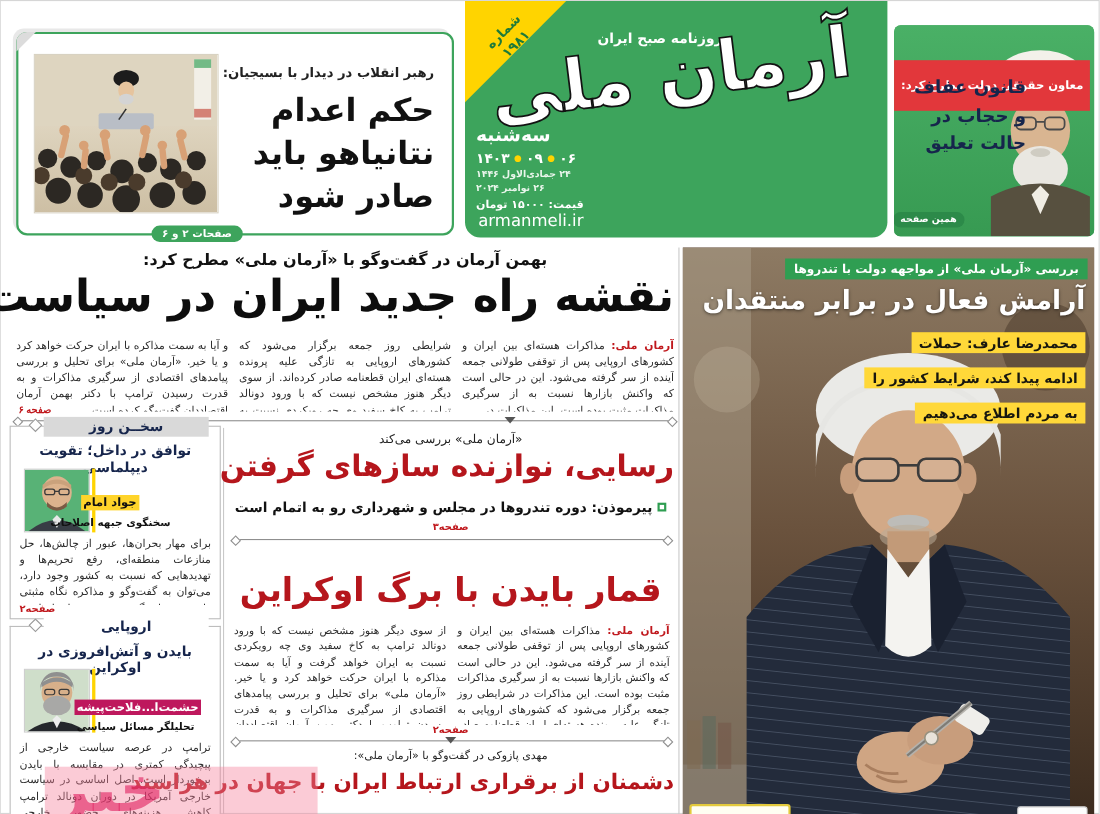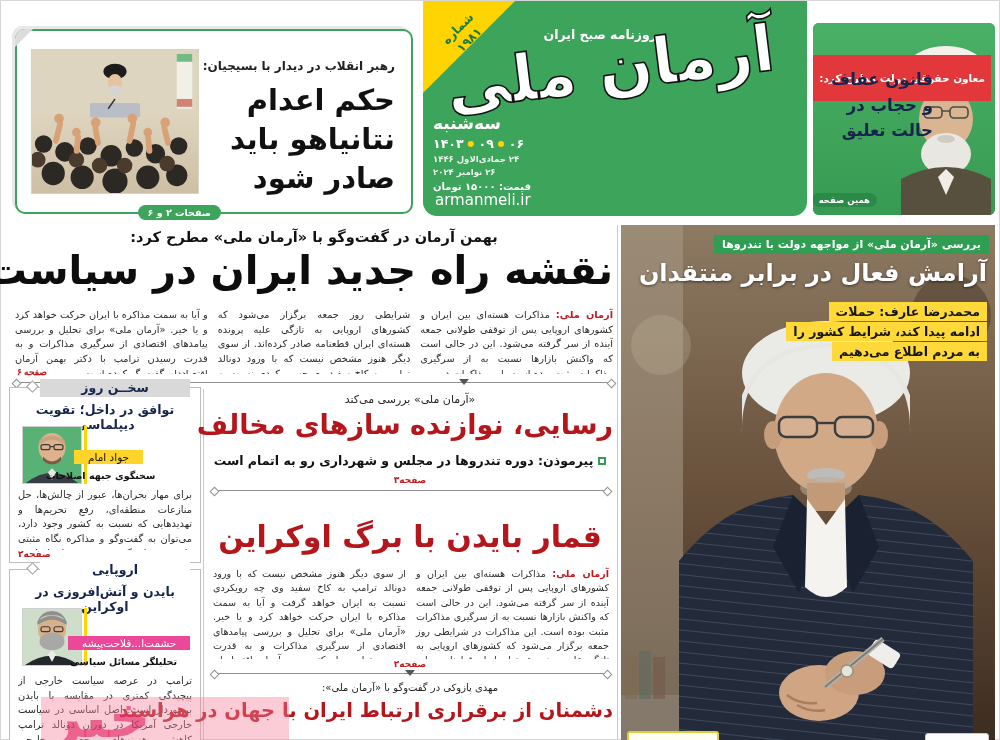--- a/index.html
+++ b/index.html
@@ -73,42 +73,42 @@
   .vdiv { position:absolute; width:1px; background:#c9c9c9; }
 
   
   .photo-card { position:absolute; left:620px; top:224px; width:374px; height:516px; overflow:hidden; background:#5f4936;}
   .ps-badge { position:absolute; right:6px; top:10px; background:#2f9e52; color:#fff;
     font-size:11px; font-weight:bold; padding:3px 8px; }
   .ps-headline { position:absolute; right:8px; top:34px; color:#fff; font-size:24px;
     font-weight:bold; text-shadow:0 1px 3px rgba(0,0,0,.55); white-space:nowrap; }
   .ps-quote { position:absolute; right:8px; top:76px; text-align:right; }
   .ps-quote span { display:inline-block; background:#ffd839; color:#17170f; font-size:12.5px;
-    font-weight:bold; padding:2px 7px; margin-bottom:0; }
+    font-weight:bold; padding:2px 7px; margin-bottom:12px; }
   .cut-badge-l { position:absolute; left:6px; bottom:-4px; width:92px; height:14px;
     background:#fffef2; border:2px solid #e3c93c; border-radius:3px;}
   .cut-badge-r { position:absolute; right:6px; bottom:-4px; width:64px; height:12px;
     background:#fdfdfd; border:1px solid #cccccc; border-radius:3px;}
 
   
   .side-box { position:absolute; left:8px; width:192px; border:1px solid #bdbdbd; background:#fff; }
   .box-sokhan { top:386px; height:176px; }
   .box-yad { top:568px; height:172px; border-bottom:none; }
   .sec-bar { position:absolute; top:-9px; right:10px; left:30px; background:#d9d9d9; height:18px;
     text-align:center; font-size:12.5px; font-weight:bold; color:#16254c; line-height:18px; }
   .sec-bar.plain { background:#fff; }
   .sec-diamond { position:absolute; top:-6px; left:18px; width:9px; height:9px; background:#fff;
     border:1px solid #9a9a9a; transform:rotate(45deg); }
   .side-head { position:absolute; top:14px; right:8px; left:8px; text-align:center;
     color:#16254c; font-size:12.5px; font-weight:bold; }
   .side-photo { position:absolute; top:38px; left:12px; width:60px; height:58px; border:1px solid #cfcfcf; }
   .ybar { position:absolute; top:38px; left:74px; width:3px; height:58px; background:#ffd400; }
-  .name-tag { position:absolute; font-weight:normal; font-size:10.5px; padding:1px 14px; white-space:nowrap;}
+  .name-tag { position:absolute; font-weight:bold; font-size:10.5px; padding:1px 2px; white-space:nowrap;}
   .tag-yellow { background:#ffd42a; color:#111; }
-  .tag-red { background:#ec4899; color:#fff; }
+  .tag-red { background:#be185d; color:#fff; }
   .role { position:absolute; font-size:9.5px; font-weight:bold; color:#111; white-space:nowrap;}
   .side-body { position:absolute; right:8px; left:8px; font-size:9.9px; line-height:1.48;
     color:#2b2b2b; text-align:justify; text-align-last:right; overflow:hidden; }
 
   
   .kicker { position:absolute; left:206px; width:406px; text-align:center; color:#222; }
   .red-head { position:absolute; left:206px; width:406px; text-align:center; color:#b5161c;
     font-weight:bold; white-space:nowrap; }
   .subhead { position:absolute; left:206px; width:406px; text-align:center; font-size:12.5px;
     font-weight:bold; color:#111; }
@@ -355,21 +355,21 @@
         <path d="M25,46 L29,42 L33,46 L29,54 Z" fill="#ededed"></path>
       </svg>
     </div>
     <div class="ybar"></div>
     <div class="name-tag tag-red" style="top:66px; left:58px;">حشمت‌ا...فلاحت‌پیشه</div>
     <div class="role" style="top:86px; left:60px;">تحلیلگر مسائل سیاسی</div>
     <div class="side-body" style="top:104px; height:66px;">ترامپ در عرصه سیاست خارجی از پیچیدگی کمتری در مقایسه با بایدن برخوردار است. اصل اساسی در سیاست خارجی آمریکا در دوران دونالد ترامپ کاهش هزینه‌های حضور خارجی آمریکاست. او با همین نگاه جنگ در اوکراین را در نظر دارد و...</div>
   </div>
 
   <div class="kicker" style="top:392px; font-size:11px;">«آرمان ملی» بررسی می‌کند</div>
-  <div class="red-head" style="top:408px; font-size:27px;">رسایی، نوازنده سازهای مخالف</div>
+  <div class="red-head" style="top:408px; font-size:27px;">رسایی، نوازنده سازهای گرفتن</div>
   <div class="subhead" style="top:452px;">
     <span class="bullet"></span><span>پیرموذن: دوره تندروها در مجلس و شهرداری رو به اتمام است</span>
   </div>
   <div class="pageref center-ref" style="top:474px;">صفحه۳</div>
   <div class="hdiv" style="left:212px; top:489px; width:396px;"></div>
 
   <div class="red-head" style="top:518px; font-size:30px;">قمار بایدن با برگ اوکراین</div>
   <div class="a2-body">
     <div class="col"><span class="src">آرمان ملی:</span> <span>مذاکرات هسته‌ای بین ایران و کشورهای اروپایی پس از توقفی طولانی جمعه آینده از سر گرفته می‌شود. این در حالی است که واکنش بازارها نسبت به از سرگیری مذاکرات مثبت بوده است. این مذاکرات در شرایطی روز جمعه برگزار می‌شود که کشورهای اروپایی به تازگی علیه پرونده هسته‌ای ایران قطعنامه صادر کرده‌اند.</span></div>
     <div class="col">از سوی دیگر هنوز مشخص نیست که با ورود دونالد ترامپ به کاخ سفید وی چه رویکردی نسبت به ایران خواهد گرفت و آیا به سمت مذاکره با ایران حرکت خواهد کرد و یا خیر. «آرمان ملی» برای تحلیل و بررسی پیامدهای اقتصادی از سرگیری مذاکرات و به قدرت رسیدن ترامپ با دکتر بهمن آرمان اقتصاددان گفت‌وگو کرده است.</div>

